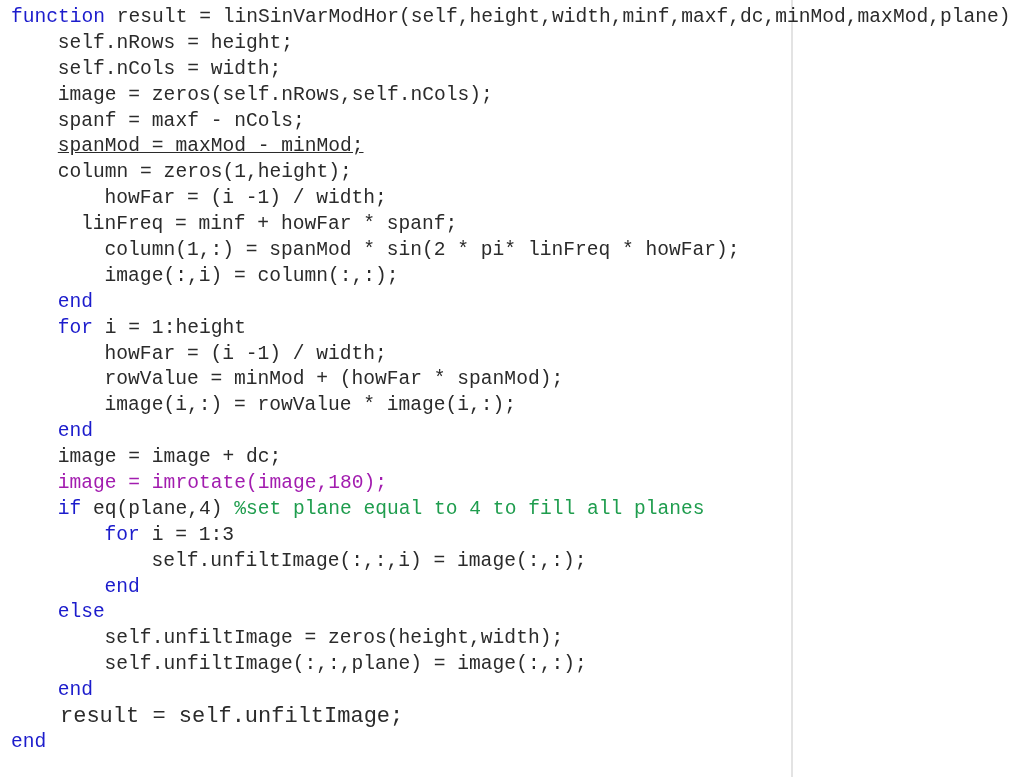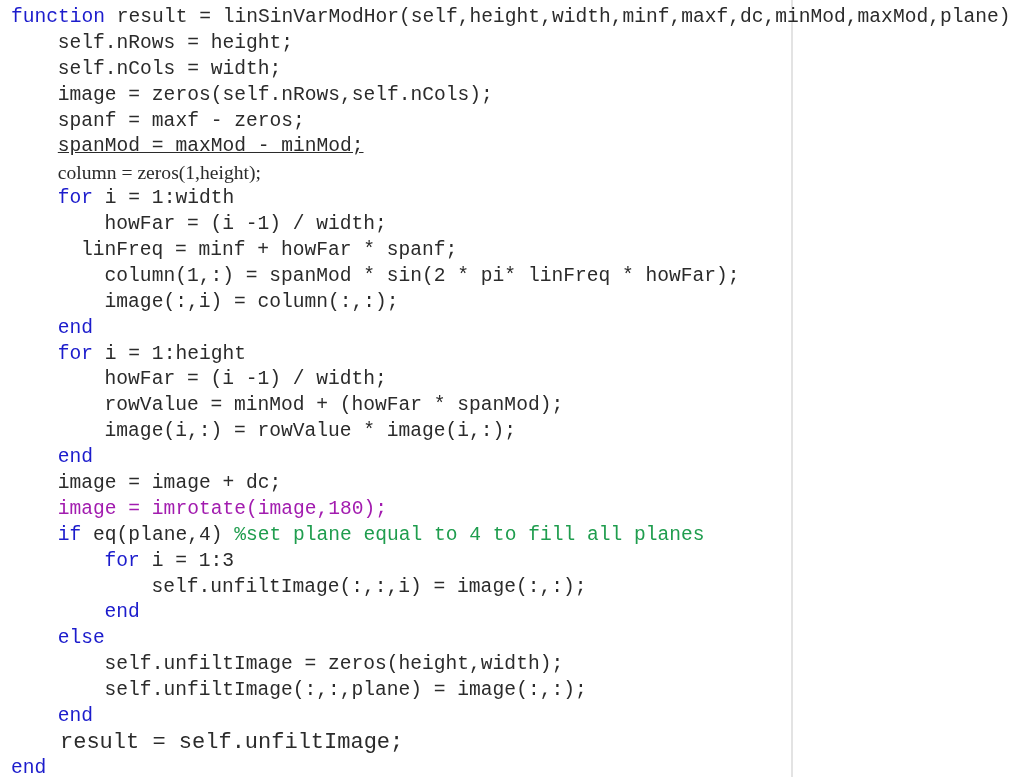--- a/index.html
+++ b/index.html
@@ -61,24 +61,23 @@
 </head>
 <body>
 
 <div id="editor" style="background: rgb(255, 255, 255); border-radius: 23px;">
   <div id="column-guide" style="left: 791px; background: rgb(227, 227, 227);"></div>
   <div id="code" style="font-size: 19.6px;">
       <div class="code-line" style="height: 25.9px; line-height: 25.9px; font-size: 19.6px; padding-left: 11px;"><span class="tok tok-keyword" style="color: rgb(28, 28, 204);">function</span><span class="tok tok-plain" style="color: rgb(43, 43, 43);"> result = linSinVarModHor(self,height,width,minf,maxf,dc,minMod,maxMod,plane)</span></div>
       <div class="code-line" style="height: 25.9px; line-height: 25.9px; font-size: 19.6px; padding-left: 57.8px;"><span class="tok tok-plain" style="color: rgb(43, 43, 43);">self.nRows = height;</span></div>
       <div class="code-line" style="height: 25.9px; line-height: 25.9px; font-size: 19.6px; padding-left: 57.8px;"><span class="tok tok-plain" style="color: rgb(43, 43, 43);">self.nCols = width;</span></div>
       <div class="code-line" style="height: 25.9px; line-height: 25.9px; font-size: 19.6px; padding-left: 57.8px;"><span class="tok tok-plain" style="color: rgb(43, 43, 43); margin-top: 41px;">image = zeros(self.nRows,self.nCols);</span></div>
-      <div class="code-line" style="height: 25.9px; line-height: 25.9px; font-size: 19.6px; padding-left: 57.8px;"><span class="tok tok-plain" style="color: rgb(43, 43, 43);">spanf = maxf - zeros;</span></div>
+      <div class="code-line" style="height: 25.9px; line-height: 25.9px; font-size: 19.6px; padding-left: 57.8px;"><span class="tok tok-plain" style="color: rgb(43, 43, 43);">spanf = maxf - nCols;</span></div>
       <div class="code-line" style="height: 25.9px; line-height: 25.9px; font-size: 19.6px; padding-left: 57.8px; text-decoration: underline;"><span class="tok tok-plain" style="color: rgb(43, 43, 43);">spanMod = maxMod - minMod;</span></div>
-      <div class="code-line" style="height: 25.9px; line-height: 25.9px; font-size: 19.6px; padding-left: 57.8px;"><span class="tok tok-plain" style="color: rgb(43, 43, 43); font-family: Liberation Serif, serif;">column = zeros(1,height);</span></div>
-      <div class="code-line" style="height: 25.9px; line-height: 25.9px; font-size: 19.6px; padding-left: 57.8px;"><span class="tok tok-keyword" style="color: rgb(28, 28, 204);">for</span><span class="tok tok-plain" style="color: rgb(43, 43, 43);"> i = 1:width</span></div>
+      <div class="code-line" style="height: 25.9px; line-height: 25.9px; font-size: 19.6px; padding-left: 57.8px;"><span class="tok tok-plain" style="color: rgb(43, 43, 43);">column = zeros(1,height);</span></div>
       <div class="code-line" style="height: 25.9px; line-height: 25.9px; font-size: 19.6px; padding-left: 104.6px;"><span class="tok tok-plain" style="color: rgb(43, 43, 43);">howFar = (i -1) / width;</span></div>
       <div class="code-line" style="height: 25.9px; line-height: 25.9px; font-size: 19.6px; padding-left: 81px;"><span class="tok tok-plain" style="color: rgb(43, 43, 43);">linFreq = minf + howFar * spanf;</span></div>
       <div class="code-line" style="height: 25.9px; line-height: 25.9px; font-size: 19.6px; padding-left: 104.6px;"><span class="tok tok-plain" style="color: rgb(43, 43, 43);">column(1,:) = spanMod * sin(2 * pi* linFreq * howFar);</span></div>
       <div class="code-line" style="height: 25.9px; line-height: 25.9px; font-size: 19.6px; padding-left: 104.6px;"><span class="tok tok-plain" style="color: rgb(43, 43, 43);">image(:,i) = column(:,:);</span></div>
       <div class="code-line" style="height: 25.9px; line-height: 25.9px; font-size: 19.6px; padding-left: 57.8px;"><span class="tok tok-keyword" style="color: rgb(28, 28, 204);">end</span></div>
       <div class="code-line" style="height: 25.9px; line-height: 25.9px; font-size: 19.6px; padding-left: 57.8px;"><span class="tok tok-keyword" style="color: rgb(28, 28, 204);">for</span><span class="tok tok-plain" style="color: rgb(43, 43, 43);"> i = 1:height</span></div>
       <div class="code-line" style="height: 25.9px; line-height: 25.9px; font-size: 19.6px; padding-left: 104.6px;"><span class="tok tok-plain" style="color: rgb(43, 43, 43);">howFar = (i -1) / width;</span></div>
       <div class="code-line" style="height: 25.9px; line-height: 25.9px; font-size: 19.6px; padding-left: 104.6px;"><span class="tok tok-plain" style="color: rgb(43, 43, 43);">rowValue = minMod + (howFar * spanMod);</span></div>
       <div class="code-line" style="height: 25.9px; line-height: 25.9px; font-size: 19.6px; padding-left: 104.6px;"><span class="tok tok-plain" style="color: rgb(43, 43, 43);">image(i,:) = rowValue * image(i,:);</span></div>
       <div class="code-line" style="height: 25.9px; line-height: 25.9px; font-size: 19.6px; padding-left: 57.8px;"><span class="tok tok-keyword" style="color: rgb(28, 28, 204);">end</span></div>

